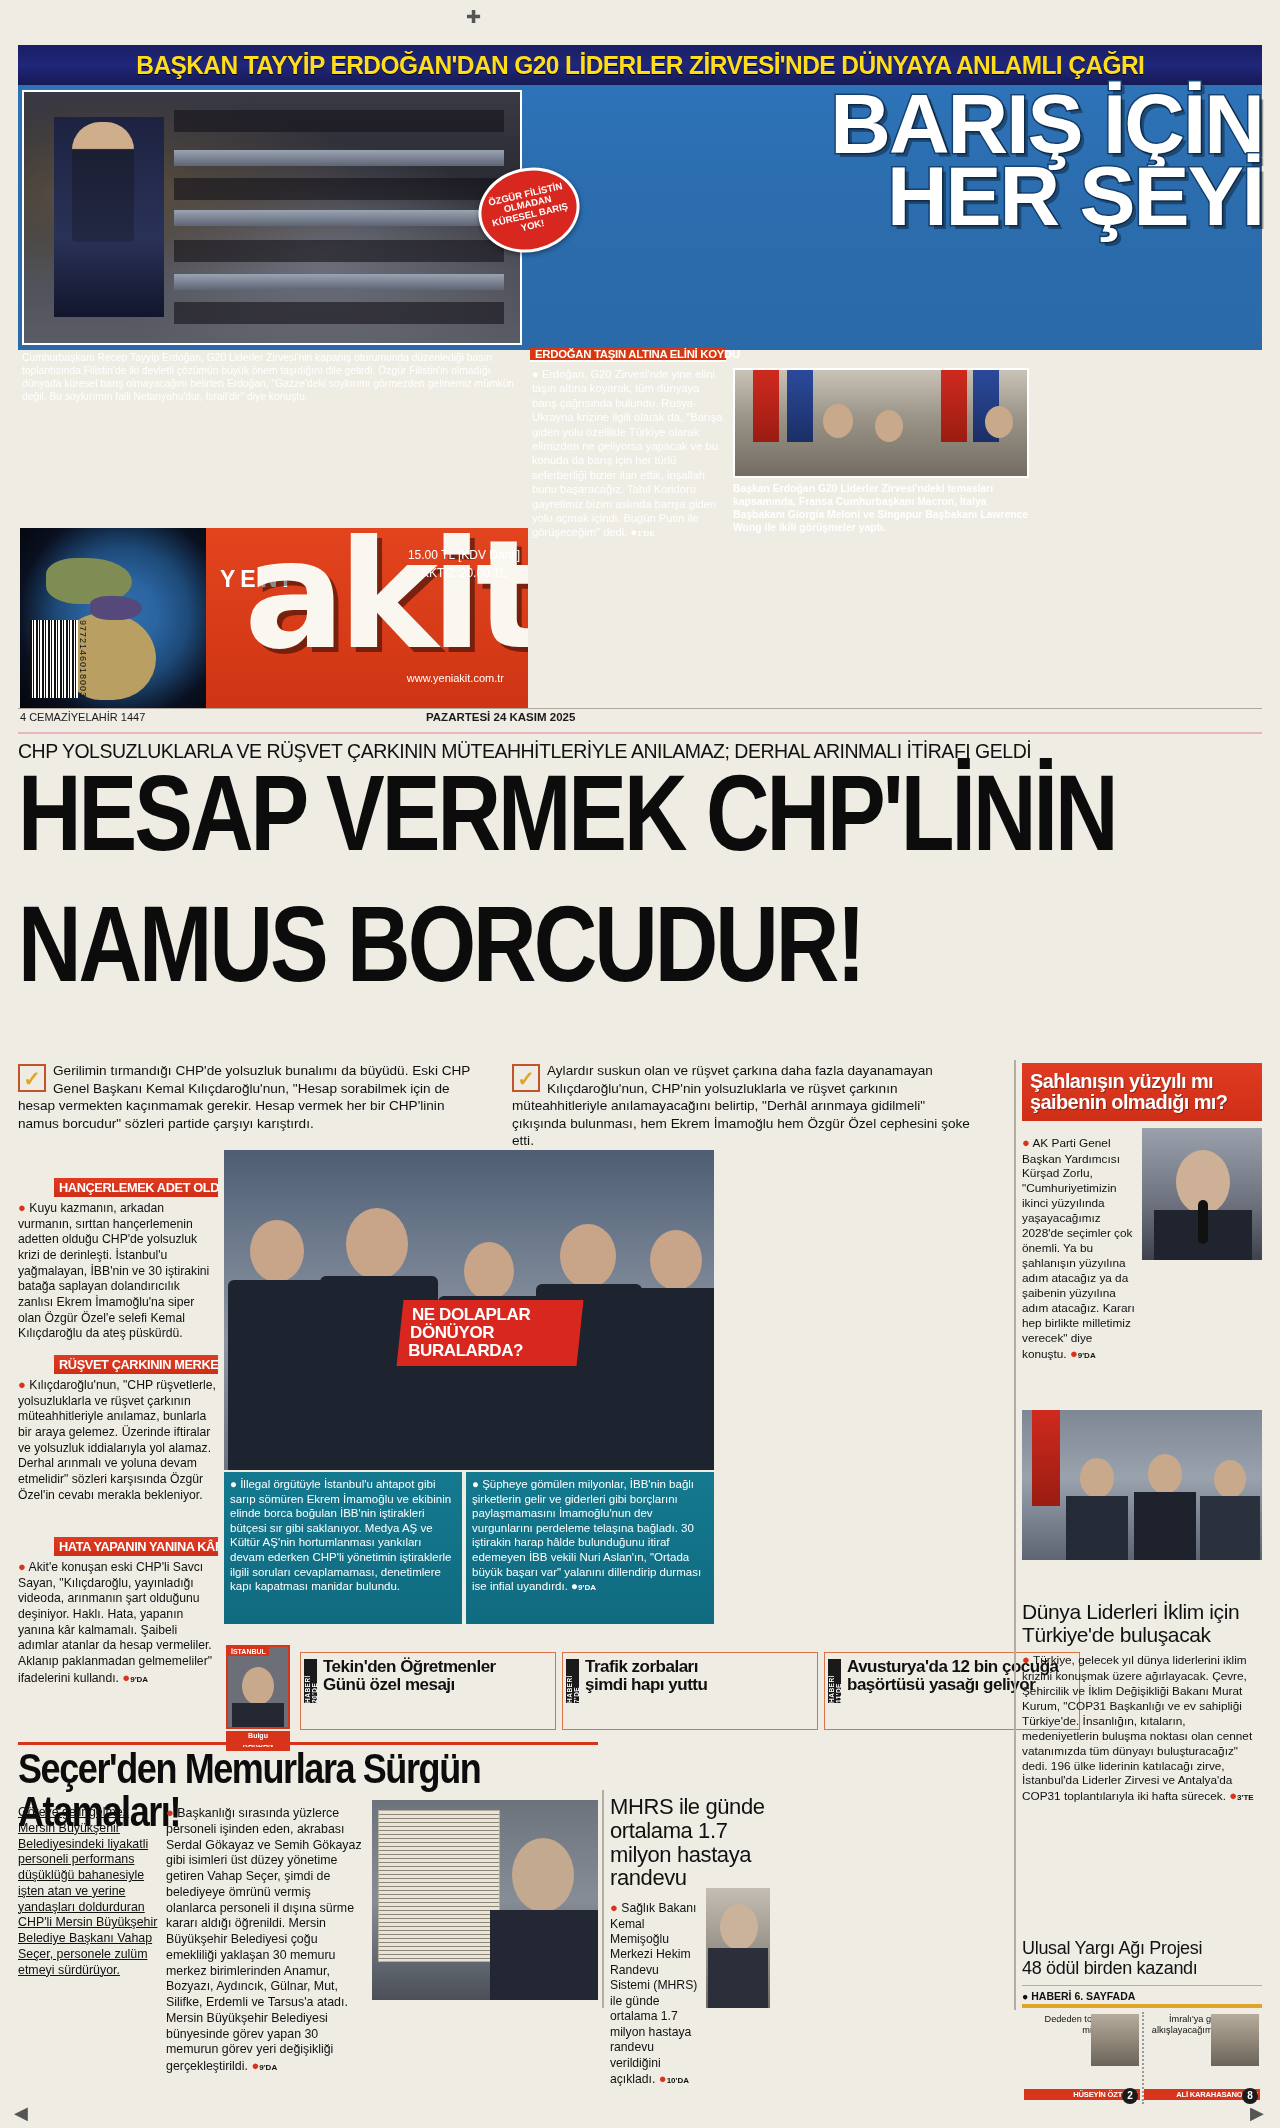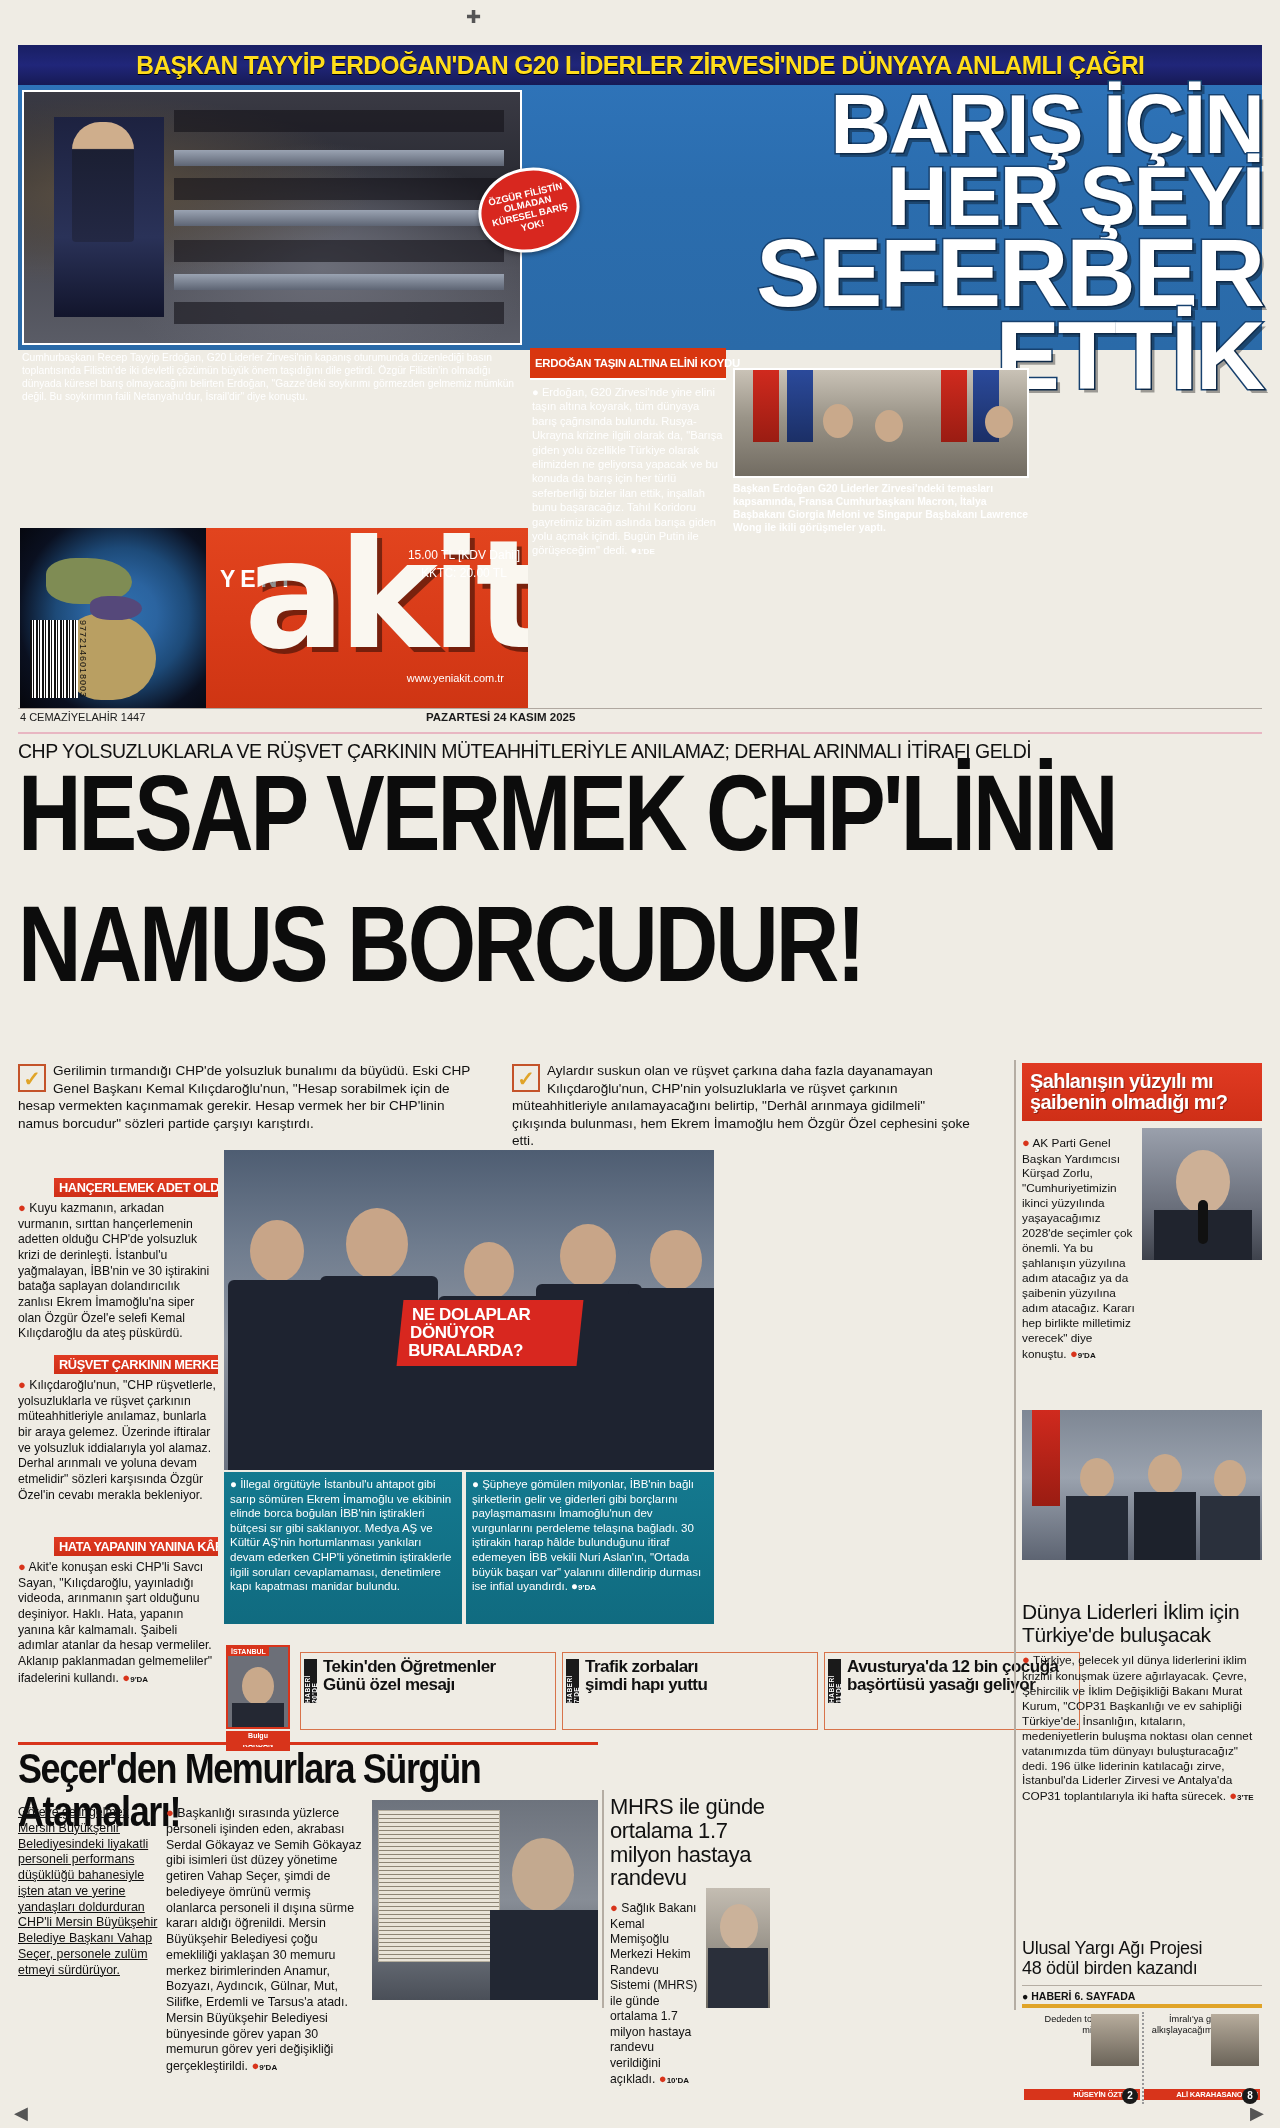--- a/index.html
+++ b/index.html
@@ -67,21 +67,21 @@
     box-shadow:0 2px 5px rgba(0,0,0,.4);z-index:5;}
   .stamp p{margin:0;color:#fff;font-size:9.5px;font-weight:bold;line-height:1.12;text-align:center;}
 
   
   .herocap{position:absolute;left:22px;top:352px;width:500px;height:38px;
     color:#fff;font-size:10.3px;line-height:1.26;}
 
   
   .erdBox{position:absolute;left:530px;top:348px;width:196px;height:200px;}
   .erdHdr{background:#d8360f;color:#fff;font-weight:bold;font-size:11.4px;
-    padding:9px 5px;letter-spacing:-0.3px;white-space:nowrap;
+    padding:0 5px;letter-spacing:-0.3px;white-space:nowrap;
     border-bottom:2px solid #fff;}
   .erdTxt{color:#fff;font-size:11.2px;line-height:1.285;padding:5px 2px 0 2px;}
   .bull{color:#fff;}
   .pgref{font-size:8px;font-weight:bold;}
 
   
   .heroRight{position:absolute;left:733px;top:368px;width:296px;height:110px;
     background:linear-gradient(180deg,#c9c2b6 0%,#9a9488 45%,#726c62 100%);
     border:2px solid #fff;box-sizing:border-box;overflow:hidden;}
   .heroRight .flagR{position:absolute;top:0;width:26px;height:72px;}
@@ -259,21 +259,20 @@
     <div class="darkband" style="top:86px;"></div>
     <div class="tablebar" style="top:118px;"></div>
     <div class="darkband" style="top:148px;"></div>
     <div class="tablebar" style="top:182px;"></div>
     <div class="darkband" style="top:210px;"></div>
   </div>
 
   <div class="heroType">
     <div class="hl1">BARIŞ İÇİN</div>
     <div class="hl2">HER ŞEYİ</div>
-    <div class="hl3">SEFERBER ETTİK</div>
   </div>
 
   <div class="stamp">
     <p>ÖZGÜR FİLİSTİN OLMADAN KÜRESEL BARIŞ YOK!</p>
   </div>
 
   <div class="herocap">Cumhurbaşkanı Recep Tayyip Erdoğan, G20 Liderler Zirvesi'nin kapanış oturumunda düzenlediği basın toplantısında Filistin'de iki devletli çözümün büyük önem taşıdığını dile getirdi. Özgür Filistin'in olmadığı dünyada küresel barış olmayacağını belirten Erdoğan, "Gazze'deki soykırımı görmezden gelmemiz mümkün değil. Bu soykırımın faili Netanyahu'dur, İsrail'dir" diye konuştu.</div>
 
   <div class="erdBox">
     <div class="erdHdr">ERDOĞAN TAŞIN ALTINA ELİNİ KOYDU</div>

